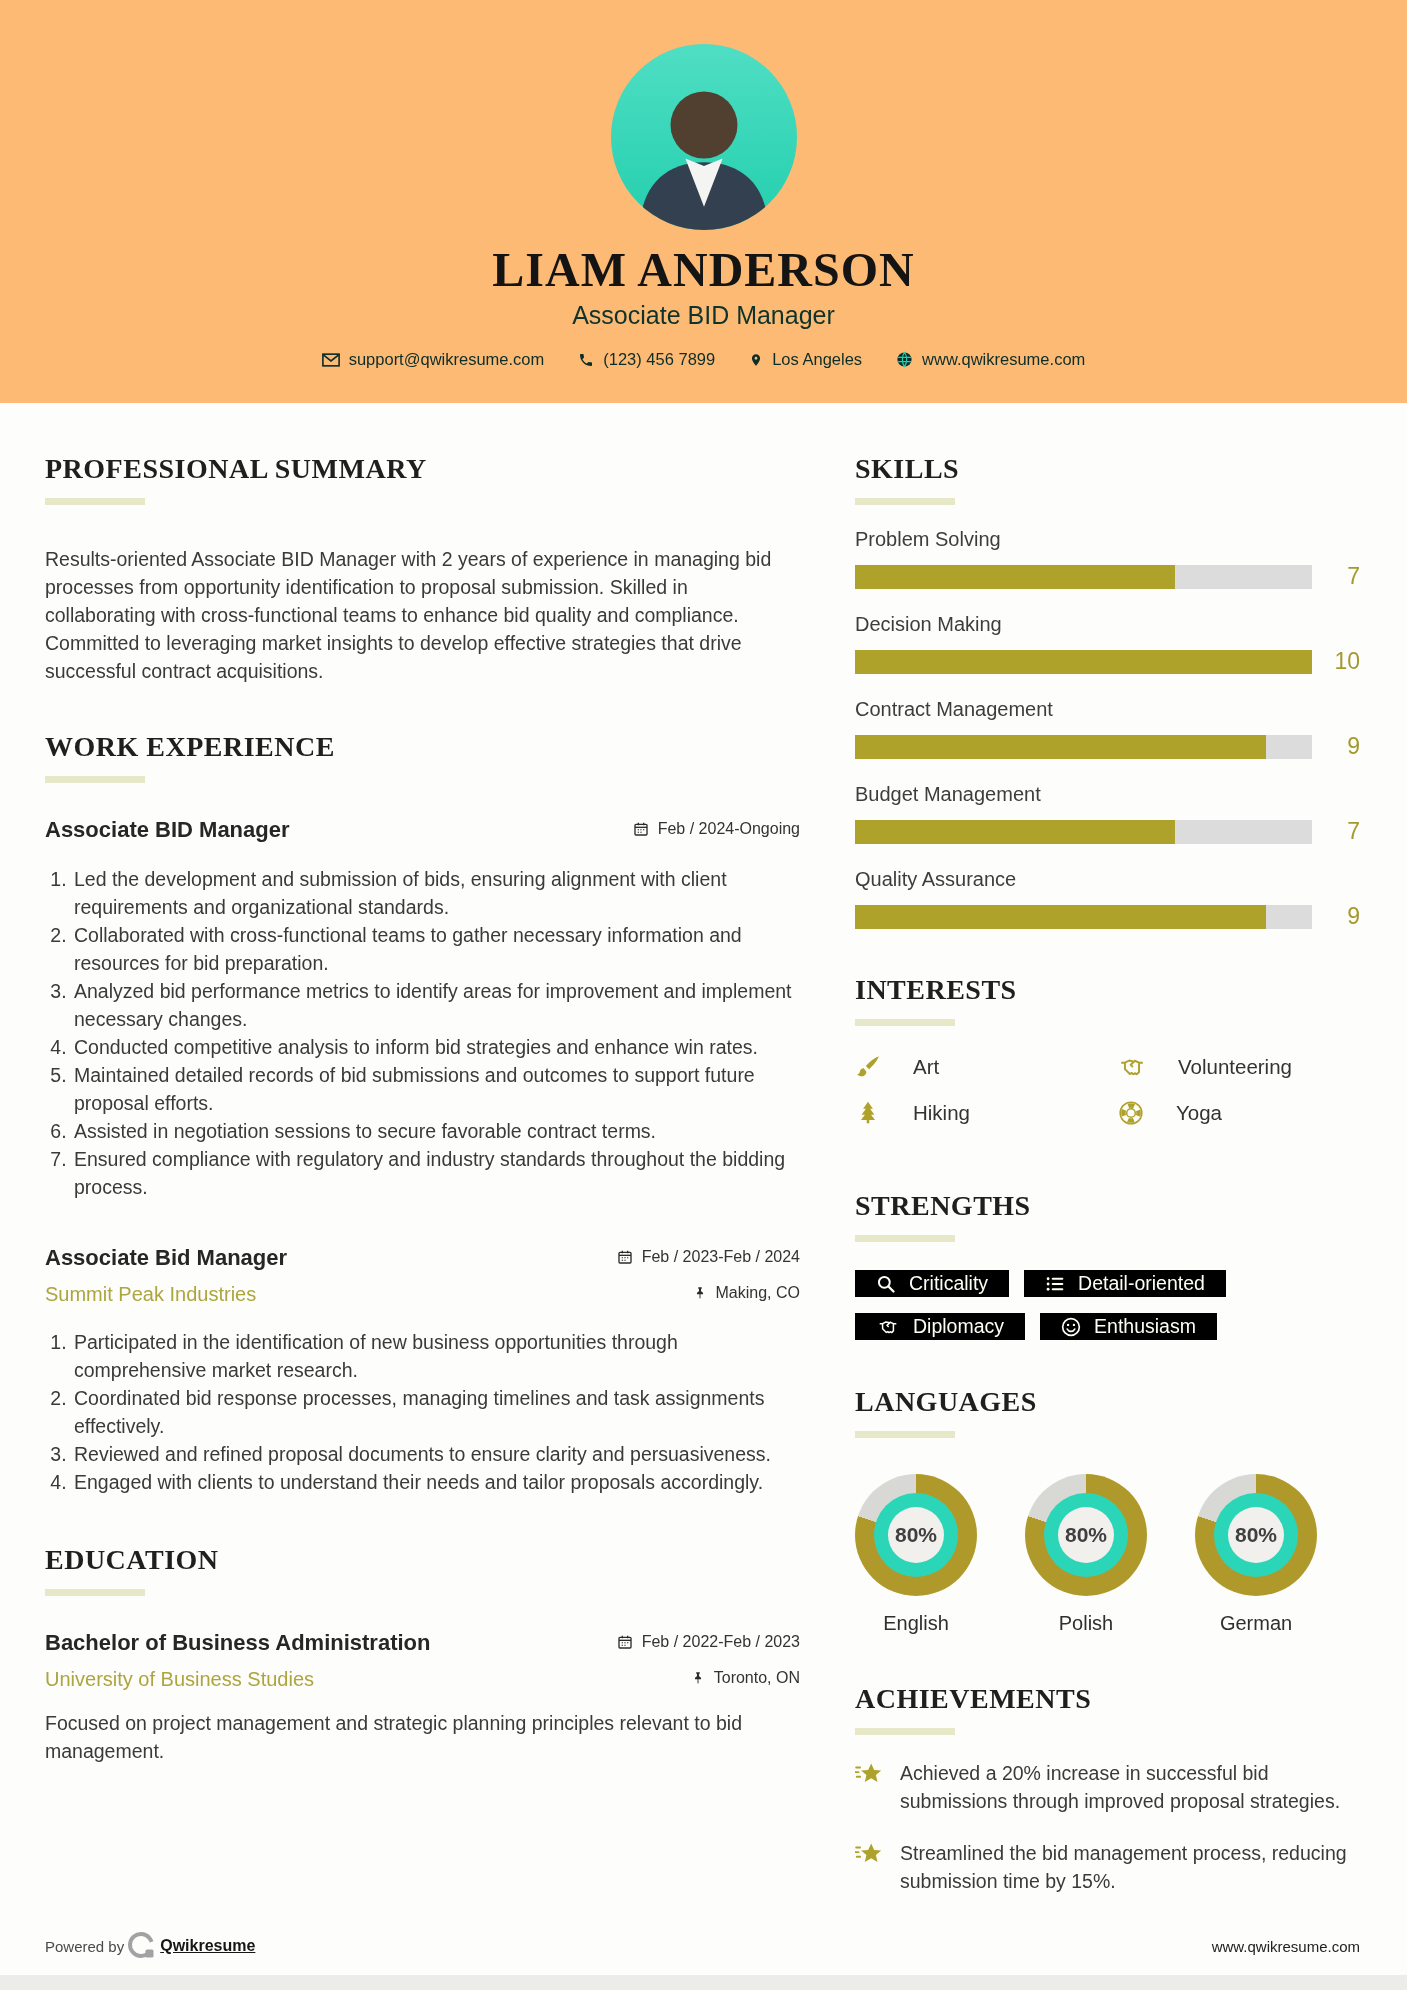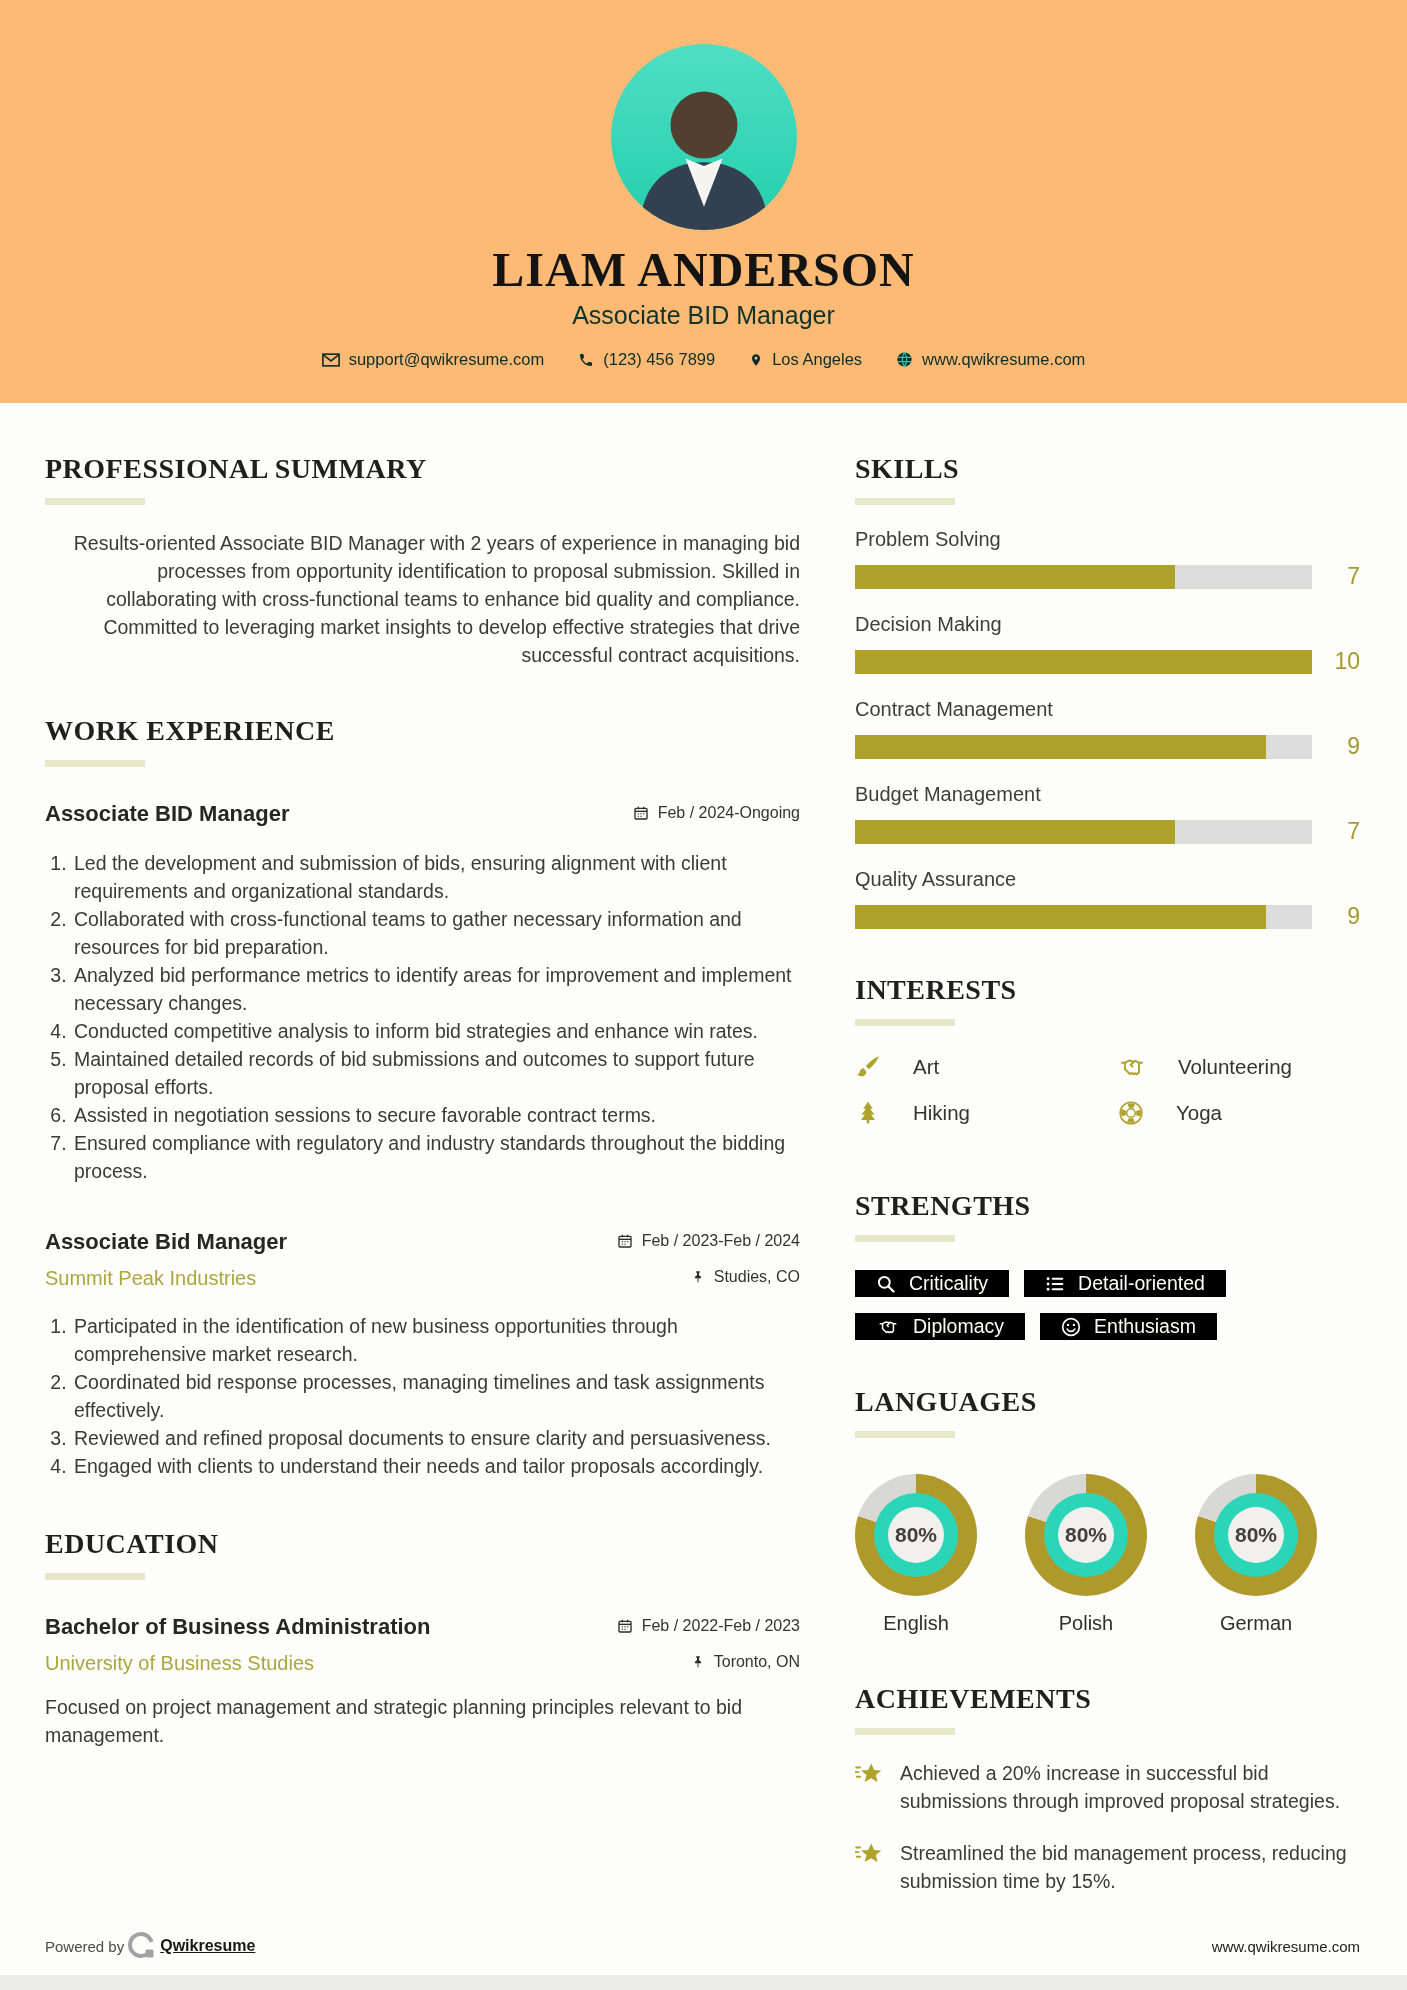--- a/index.html
+++ b/index.html
@@ -19,21 +19,21 @@
 
   
   .content { flex:1; display:flex; padding:50px 47px 0 45px; gap:55px; }
   .col-left { width:755px; flex:none; }
   .col-right { flex:1; min-width:0; }
 
   .sec-h { font-family:"Liberation Serif", serif; font-size:28px; font-weight:700; letter-spacing:.5px; color:#1f1f1f; }
   .sec-underline { width:100px; height:7px; background:#e6e8c8; margin-top:13px; }
 
   .summary-text, .bullets li, .edu-desc, .ach-text { font-size:19.5px; line-height:28px; color:#3a3a3a; }
-  .summary-text { margin-top:24px;text-align:right; }
+  .summary-text { margin-top:40px; }
 
   .work-sec { margin-top:46px; }
   .job { margin-top:34px; }
   .job-row { display:flex; justify-content:space-between; align-items:baseline; }
   .job-title { font-size:22px; font-weight:700; color:#262626; }
   .job-meta { display:flex; align-items:center; gap:9px; font-size:16px; color:#333; white-space:nowrap; }
   .job-row2 { display:flex; justify-content:space-between; align-items:baseline; margin-top:12px; }
   .company { font-size:20px; color:#ada53e; }
   ol.bullets { margin-top:22px; padding-left:27px; }
   ol.bullets li { padding-left:2px; }
@@ -174,21 +174,21 @@
                 </svg>
               <span>Feb / 2023-Feb / 2024</span>
             </span>
           </div>
           <div class="job-row2">
             <span class="company">Summit Peak Industries</span>
             <span class="job-meta">
               <svg width="14" height="16" viewBox="0 0 24 24">
                   <path d="M9 2h6v2.2l-1.2 1V9l3.4 2.4V14h-4.4v6.4L12 22l-.8-1.6V14H6.8v-2.6L10.2 9V5.2L9 4.2V2z" fill="#2b2b2b"></path>
                 </svg>
-              <span>Studies, CO</span>
+              <span>Making, CO</span>
             </span>
           </div>
           <ol class="bullets">
             <li>Participated in the identification of new business opportunities through comprehensive market research.</li>
             <li>Coordinated bid response processes, managing timelines and task assignments effectively.</li>
             <li>Reviewed and refined proposal documents to ensure clarity and persuasiveness.</li>
             <li>Engaged with clients to understand their needs and tailor proposals accordingly.</li>
           </ol>
         </div>
       </div>

